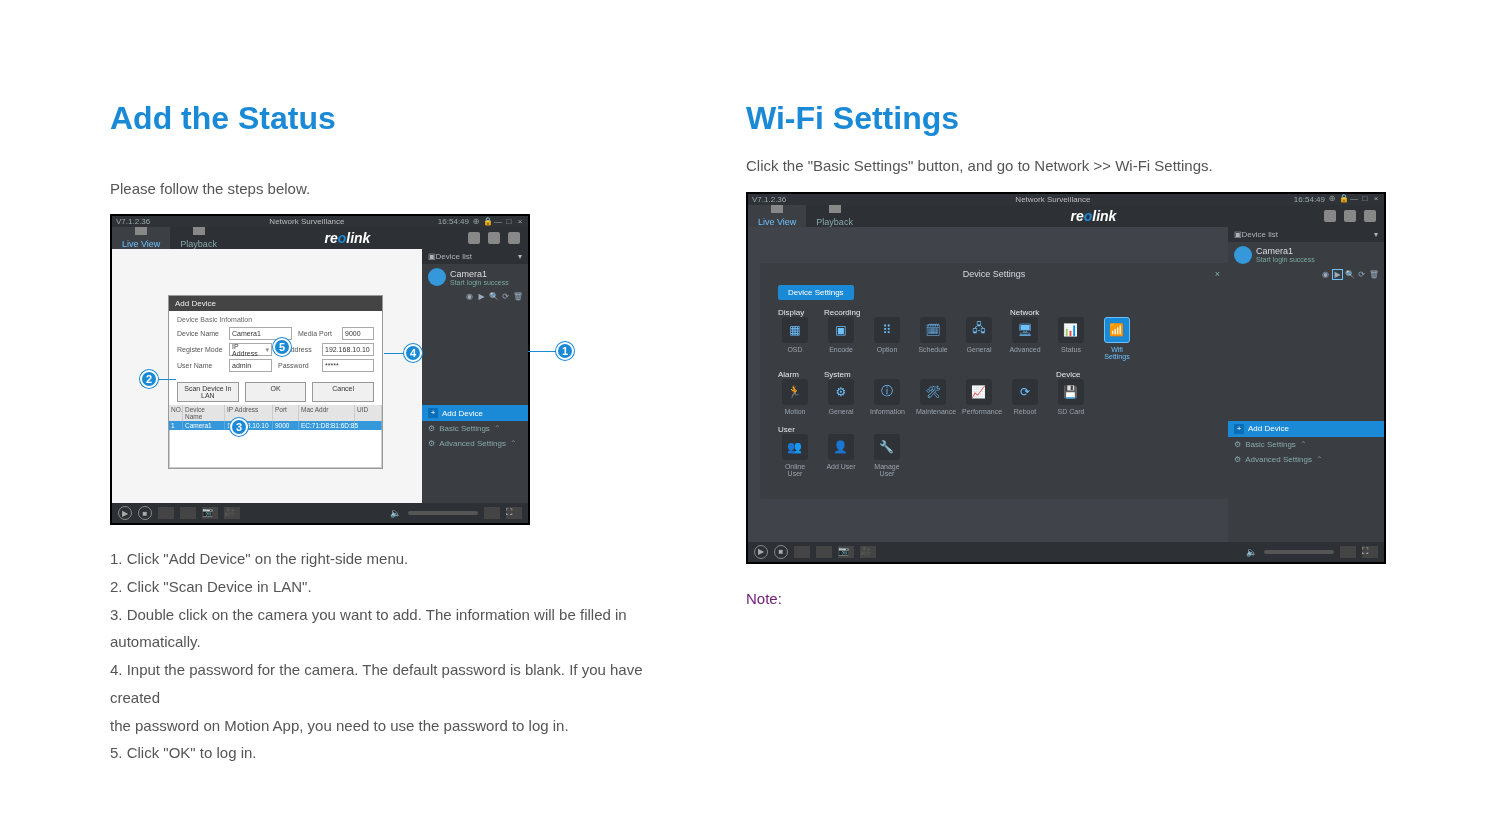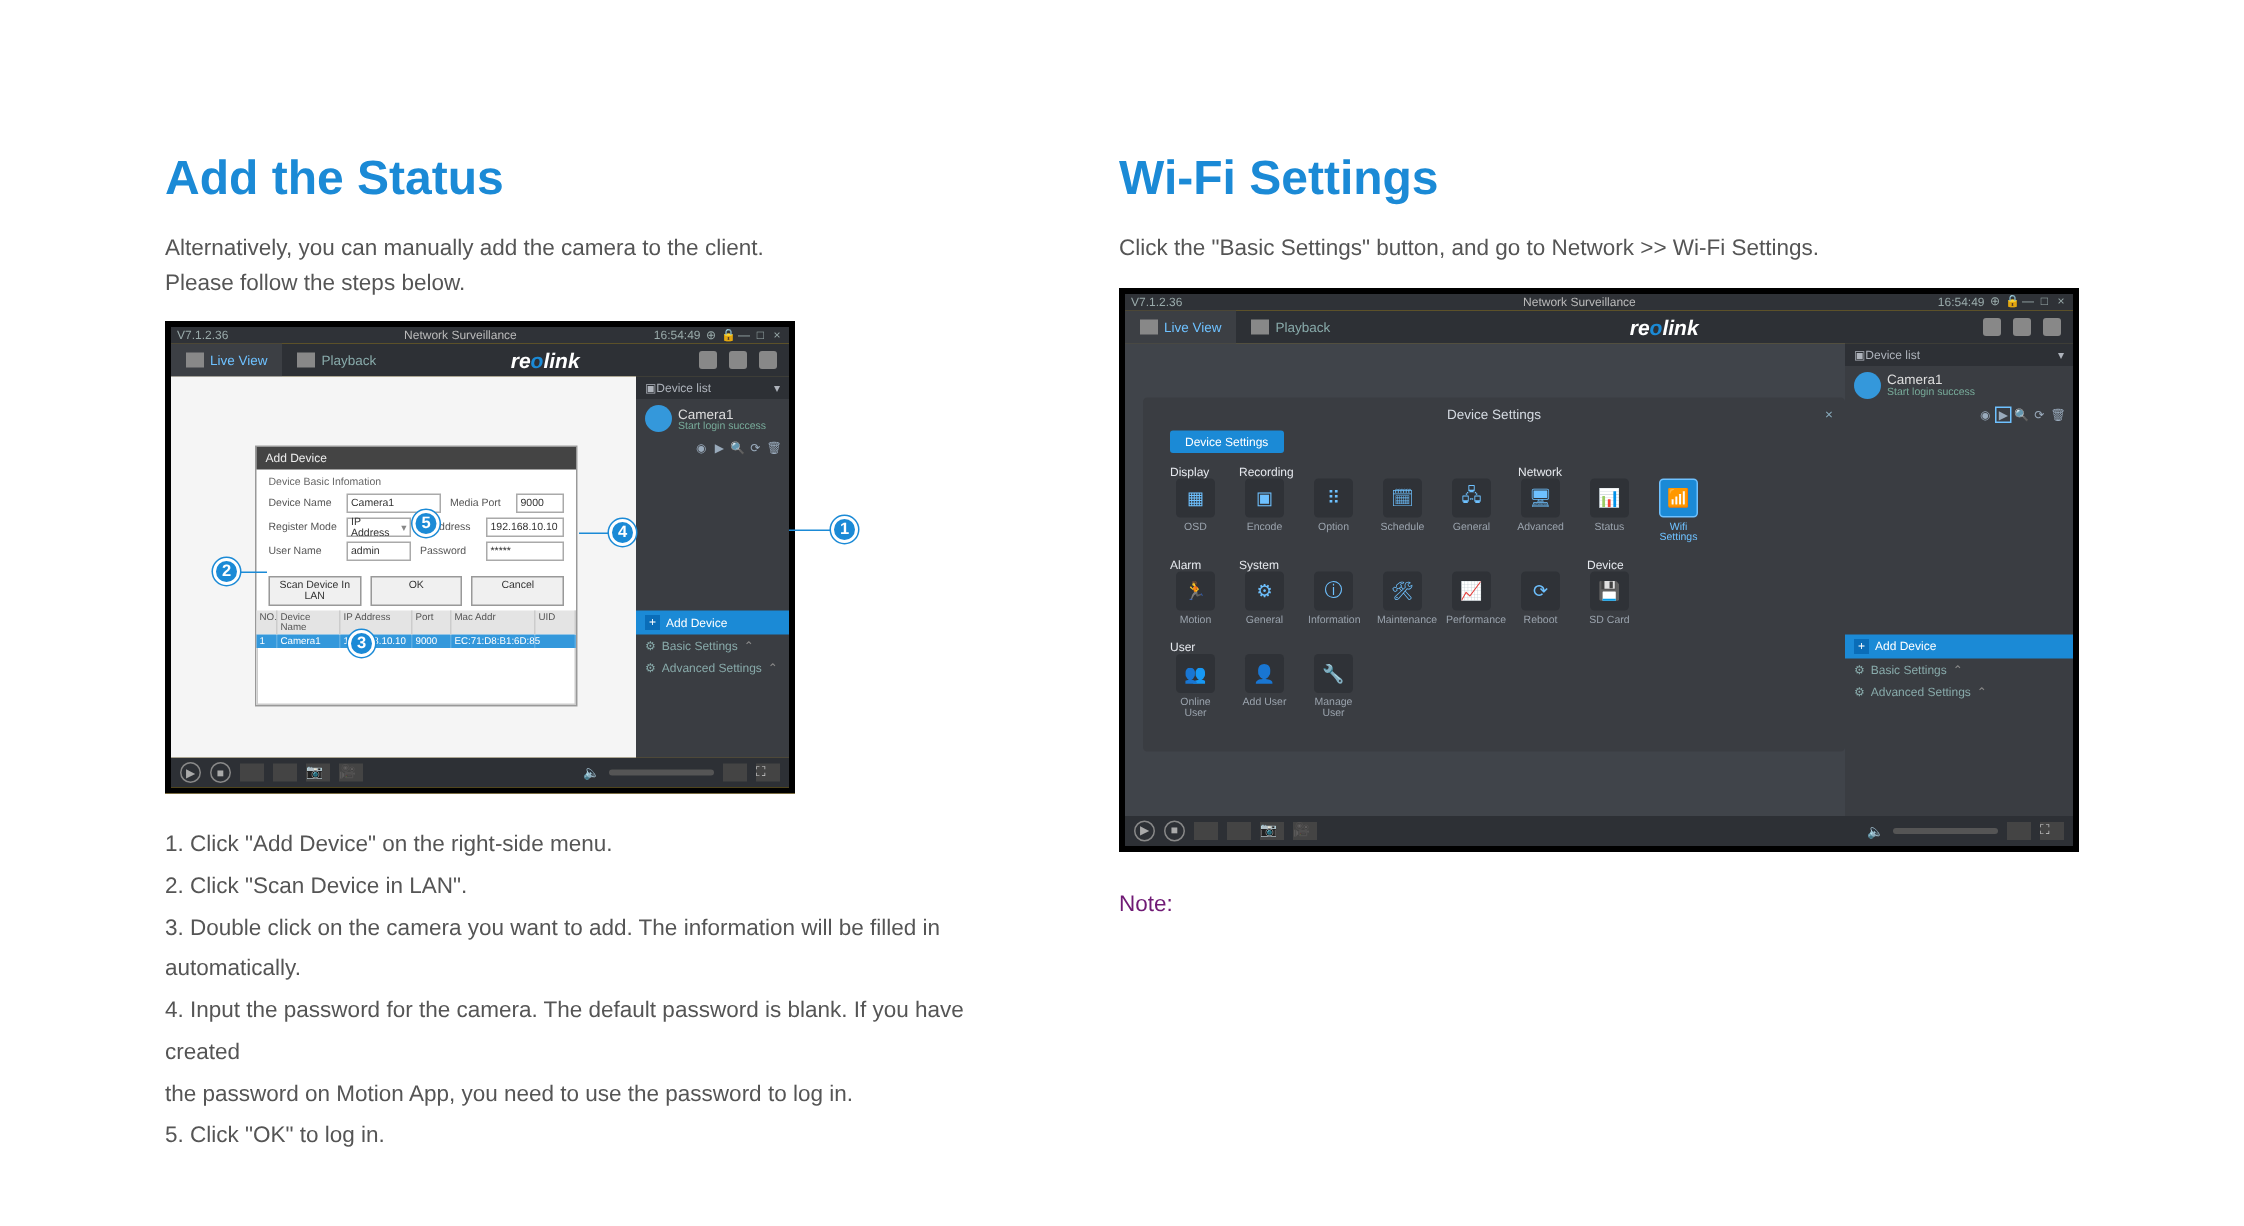--- a/index.html
+++ b/index.html
@@ -24,23 +24,23 @@
       font-size: 15px;
       color: #555;
       line-height: 1.5;
       margin-bottom: 14px;
     }
     .note-label { font-size: 15px; color: #701a75; margin-bottom: 2px; }
     .note-text { font-size: 15px; color: #555; line-height: 1.5; }
 
     
     .shot {
-      border: 4px solid #000000;
+      border: 2px solid #000000;
       width: 420px;
-      background: #eab308;
+      background: #0f766e;
       font-size: 9px;
       color: #ccc;
       position: relative;
     }
     .shot-wide { width: 640px; }
     .titlebar {
       background: #2f3237;
       display: flex;
       align-items: center;
       padding: 1px 4px;
@@ -55,21 +55,21 @@
 
     .tabbar {
       background: #2d3035;
       display: flex;
       align-items: center;
       height: 22px;
     }
     .tab {
       display:flex; align-items:center; gap:4px;
       padding: 0 10px; height:100%;
-      color:#8aa; font-size:9px;
+      color:#8aa; font-size:9px;flex-direction:column;
     }
     .tab.active { background:#3c3f44; color:#6ec1ff; }
     .tab-icon { width:12px; height:10px; background:#888; display:inline-block; }
     .logo { flex:1; text-align:center; color:#fff; font-size:14px; font-weight:bold; font-style:italic; }
     .logo .o { color:#1b8ad6; }
     .tabbar-right { display:flex; gap:8px; padding-right:8px; align-items:center; }
     .mini-ico { width:12px; height:12px; background:#888; display:inline-block; border-radius:2px; }
 
     .contentrow { display:flex; background:#40444a; }
     .stage { background:#f5f5f5; position:relative; }
@@ -198,21 +198,21 @@
     .tile-label { font-size:7px; color:#9aa3ad; }
     .tile-label.hl { color:#6ec1ff; }
 
   </style>
 </head>
 <body>
 
 <div class="col">
   <h1 class="page-heading">Add the Status</h1>
   <p class="intro-text">
-    <span>Alternatively, you can manually add the camera to the client.</span><br>
+    <br>
     <span>Please follow the steps below.</span>
   </p>
 
   <div class="shot" style="position:relative;">
 
     <div class="titlebar">
       <div class="titlebar-left">V7.1.2.36</div>
       <div class="titlebar-center">Network Surveillance</div>
       <div class="titlebar-right">
         <span>16:54:49</span>

